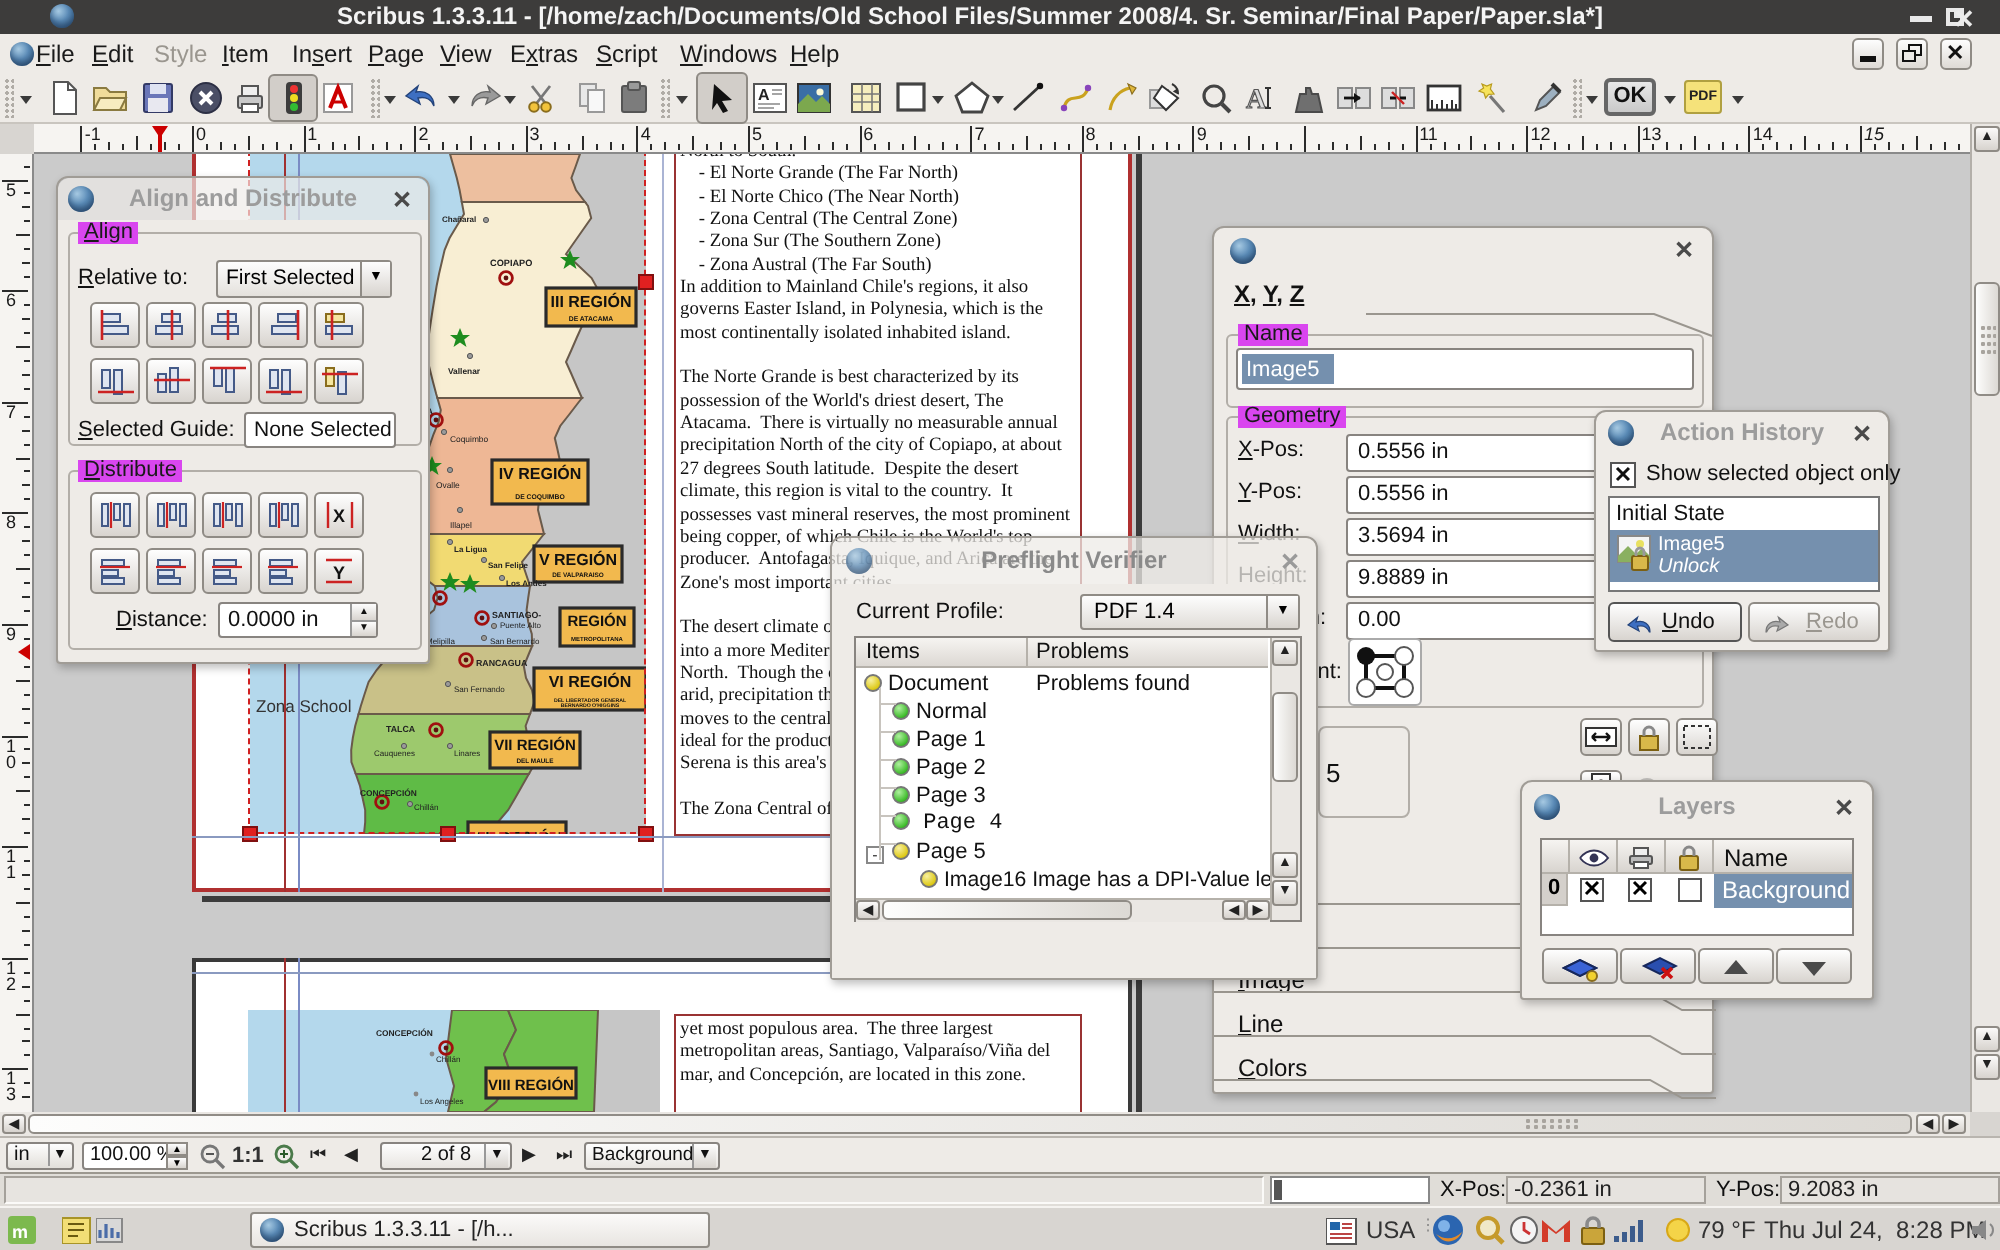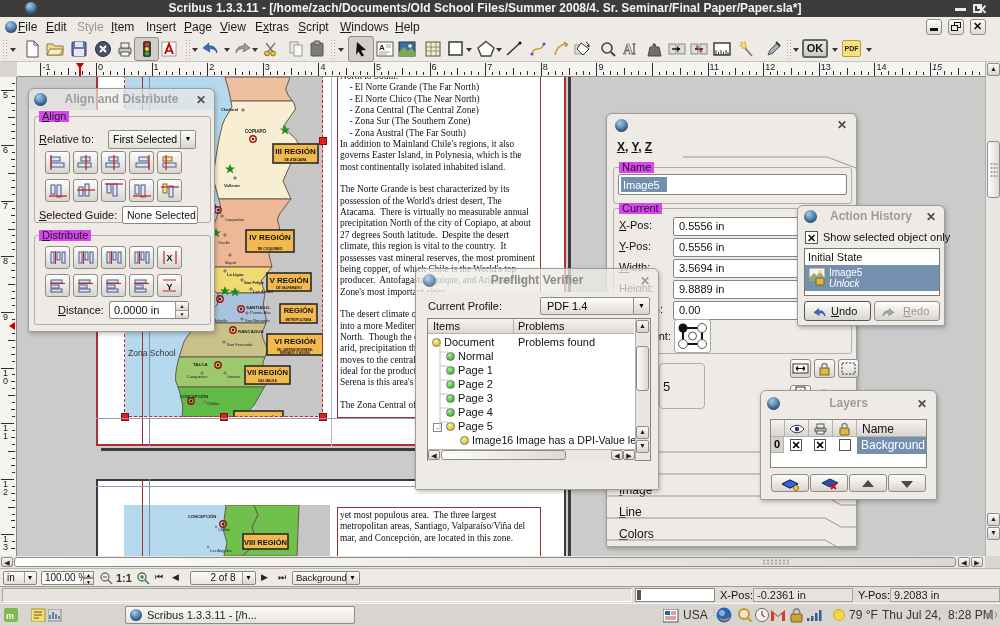--- a/index.html
+++ b/index.html
@@ -848,21 +848,21 @@
       <div style="position:absolute;left:10px;top:26px;font-weight:bold;font-size:12px;color:#111;"><span class="u">X</span>, <span class="u">Y</span>, <span class="u">Z</span></div>
       <svg style="position:absolute;left:0;top:40px;" width="251" height="16">
         <path d="M76 3h144l29 11" stroke="#9a968f" fill="none"></path>
       </svg>
       <div class="grp" style="left:6px;top:53px;width:239px;height:37px;"></div>
       <div class="grplab" style="left:12px;top:48px;">Name</div>
       <div class="fld" style="left:11px;top:60px;width:229px;height:21px;">
         <span style="position:absolute;left:2px;top:2px;bottom:2px;width:46px;background:#7590ae;color:#fff;font-size:11px;line-height:16px;padding-left:2px;">Image5</span>
       </div>
       <div class="grp" style="left:6px;top:94px;width:239px;height:146px;"></div>
-      <div class="grplab" style="left:12px;top:89px;">Current</div>
+      <div class="grplab" style="left:12px;top:89px;">Geometry</div>
       <div class="lbl" style="left:12px;top:105px;"><span class="u">X</span>-Pos:</div>
       <div class="fld" style="left:66px;top:103px;width:174px;height:19px;line-height:17px;padding-left:5px;">0.5556 in<span style="position:absolute;right:1px;top:1px;width:14px;height:7px;border-left:1px solid #b5b1aa;font-size:5px;text-align:center;color:#555;">▲</span><span style="position:absolute;right:1px;bottom:1px;width:14px;height:7px;border-left:1px solid #b5b1aa;border-top:1px solid #b5b1aa;font-size:5px;text-align:center;color:#555;">▼</span></div>
       <div class="lbl" style="left:12px;top:126px;"><span class="u">Y</span>-Pos:</div>
       <div class="fld" style="left:66px;top:124px;width:174px;height:19px;line-height:17px;padding-left:5px;">0.5556 in<span style="position:absolute;right:1px;top:1px;width:14px;height:7px;border-left:1px solid #b5b1aa;font-size:5px;text-align:center;color:#555;">▲</span><span style="position:absolute;right:1px;bottom:1px;width:14px;height:7px;border-left:1px solid #b5b1aa;border-top:1px solid #b5b1aa;font-size:5px;text-align:center;color:#555;">▼</span></div>
       <div class="lbl" style="left:12px;top:147px;"><span class="u">W</span>idth:</div>
       <div class="fld" style="left:66px;top:145px;width:174px;height:19px;line-height:17px;padding-left:5px;">3.5694 in<span style="position:absolute;right:1px;top:1px;width:14px;height:7px;border-left:1px solid #b5b1aa;font-size:5px;text-align:center;color:#555;">▲</span><span style="position:absolute;right:1px;bottom:1px;width:14px;height:7px;border-left:1px solid #b5b1aa;border-top:1px solid #b5b1aa;font-size:5px;text-align:center;color:#555;">▼</span></div>
       <div class="lbl" style="left:12px;top:168px;"><span class="u">H</span>eight:</div>
       <div class="fld" style="left:66px;top:166px;width:174px;height:19px;line-height:17px;padding-left:5px;">9.8889 in<span style="position:absolute;right:1px;top:1px;width:14px;height:7px;border-left:1px solid #b5b1aa;font-size:5px;text-align:center;color:#555;">▲</span><span style="position:absolute;right:1px;bottom:1px;width:14px;height:7px;border-left:1px solid #b5b1aa;border-top:1px solid #b5b1aa;font-size:5px;text-align:center;color:#555;">▼</span></div>
       <div class="lbl" style="left:12px;top:189px;">Rotation:</div>
       <div class="fld" style="left:66px;top:187px;width:174px;height:19px;line-height:17px;padding-left:5px;">0.00<span style="position:absolute;right:1px;top:1px;width:14px;height:7px;border-left:1px solid #b5b1aa;font-size:5px;text-align:center;color:#555;">▲</span><span style="position:absolute;right:1px;bottom:1px;width:14px;height:7px;border-left:1px solid #b5b1aa;border-top:1px solid #b5b1aa;font-size:5px;text-align:center;color:#555;">▼</span></div>
@@ -927,21 +927,21 @@
       <div style="position:absolute;left:12px;top:50px;width:206px;height:15px;background:linear-gradient(#f6f4f1,#dcd8d3);border-bottom:1px solid #b5b1aa;"></div>
       <div style="position:absolute;left:97px;top:50px;width:1px;height:15px;background:#b5b1aa;"></div>
       <div class="lbl" style="left:17px;top:51px;">Items</div>
       <div class="lbl" style="left:102px;top:51px;">Problems</div>
       <div style="position:absolute;left:16px;top:67px;font-size:11px;color:#111;white-space:nowrap;"><span style="display:inline-block;width:9px;height:9px;border-radius:50%;background:radial-gradient(circle at 35% 30%,#f8f0a0,#ddc916 70%,#9a8c10);border:1px solid #777;vertical-align:-1px;"></span> Document</div>
       <div style="position:absolute;left:102px;top:67px;font-size:11px;color:#111;">Problems found</div>
       <div style="position:absolute;left:30px;top:81px;font-size:11px;color:#111;white-space:nowrap;"><span style="display:inline-block;width:9px;height:9px;border-radius:50%;background:radial-gradient(circle at 35% 30%,#b0f0a0,#3dbb2a 70%,#1d7a12);border:1px solid #777;vertical-align:-1px;"></span> Normal</div>
       <div style="position:absolute;left:30px;top:95px;font-size:11px;color:#111;white-space:nowrap;"><span style="display:inline-block;width:9px;height:9px;border-radius:50%;background:radial-gradient(circle at 35% 30%,#b0f0a0,#3dbb2a 70%,#1d7a12);border:1px solid #777;vertical-align:-1px;"></span> Page 1</div>
       <div style="position:absolute;left:30px;top:109px;font-size:11px;color:#111;white-space:nowrap;"><span style="display:inline-block;width:9px;height:9px;border-radius:50%;background:radial-gradient(circle at 35% 30%,#b0f0a0,#3dbb2a 70%,#1d7a12);border:1px solid #777;vertical-align:-1px;"></span> Page 2</div>
       <div style="position:absolute;left:30px;top:123px;font-size:11px;color:#111;white-space:nowrap;"><span style="display:inline-block;width:9px;height:9px;border-radius:50%;background:radial-gradient(circle at 35% 30%,#b0f0a0,#3dbb2a 70%,#1d7a12);border:1px solid #777;vertical-align:-1px;"></span> Page 3</div>
-      <div style="position:absolute;left:30px;top:137px;font-size:11px;color:#111;white-space:nowrap;"><span style="display:inline-block;width:9px;height:9px;border-radius:50%;background:radial-gradient(circle at 35% 30%,#b0f0a0,#3dbb2a 70%,#1d7a12);border:1px solid #777;vertical-align:-1px;"></span> Page 4</div>
+      <div style="position:absolute;left:30px;top:137px;font-size:11px;color:#111;white-space:nowrap;font-family:Liberation Mono, monospace;"><span style="display:inline-block;width:9px;height:9px;border-radius:50%;background:radial-gradient(circle at 35% 30%,#b0f0a0,#3dbb2a 70%,#1d7a12);border:1px solid #777;vertical-align:-1px;"></span> Page 4</div>
       <div style="position:absolute;left:30px;top:151px;font-size:11px;color:#111;white-space:nowrap;"><span style="display:inline-block;width:9px;height:9px;border-radius:50%;background:radial-gradient(circle at 35% 30%,#f8f0a0,#ddc916 70%,#9a8c10);border:1px solid #777;vertical-align:-1px;"></span> Page 5</div>
       <div style="position:absolute;left:44px;top:165px;font-size:10.6px;color:#111;white-space:nowrap;"><span style="display:inline-block;width:9px;height:9px;border-radius:50%;background:radial-gradient(circle at 35% 30%,#f8f0a0,#ddc916 70%,#9a8c10);border:1px solid #777;vertical-align:-1px;"></span> Image16 Image has a DPI-Value les</div>
       <div style="position:absolute;left:17px;top:154px;width:9px;height:9px;background:#fff;border:1px solid #888;font-size:8px;line-height:7px;text-align:center;color:#333;">-</div>
       <svg style="position:absolute;left:20px;top:75px;" width="30" height="100">
         <path d="M4 0v86M4 8h8M4 22h8M4 36h8M4 50h8M4 64h8M4 78h8" stroke="#c8c4be" fill="none"></path>
       </svg>
       <div style="position:absolute;left:219px;top:50px;width:15px;height:141px;background:#eae7e3;border-left:1px solid #b5b1aa;"></div>
       <div class="sbtn" style="left:220px;top:51px;width:13px;height:13px;">▲</div>
       <div class="sthumb" style="left:220px;top:77px;width:13px;height:45px;"></div>
       <div class="sbtn" style="left:220px;top:157px;width:13px;height:13px;">▲</div>

